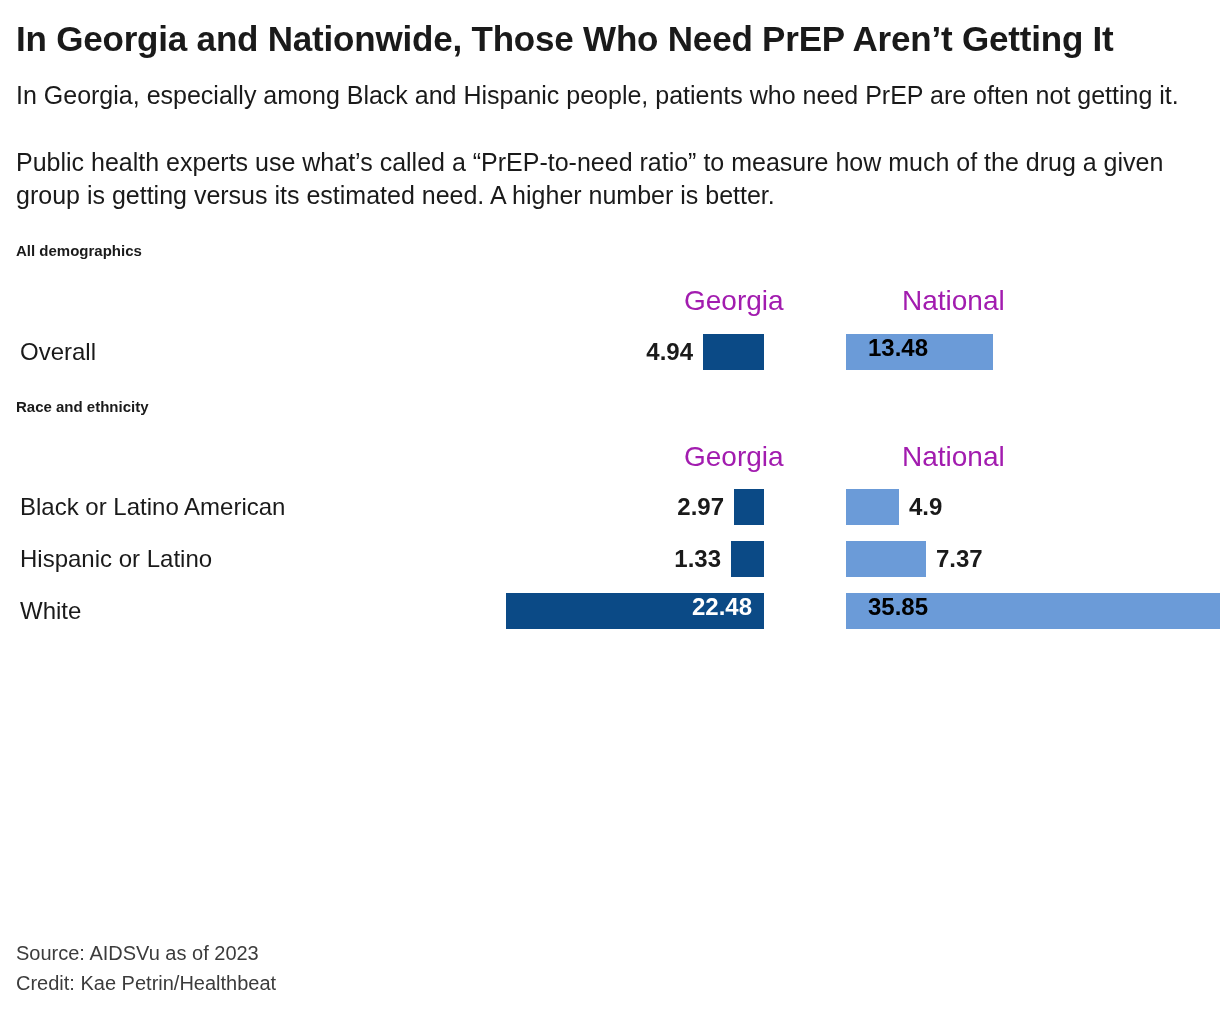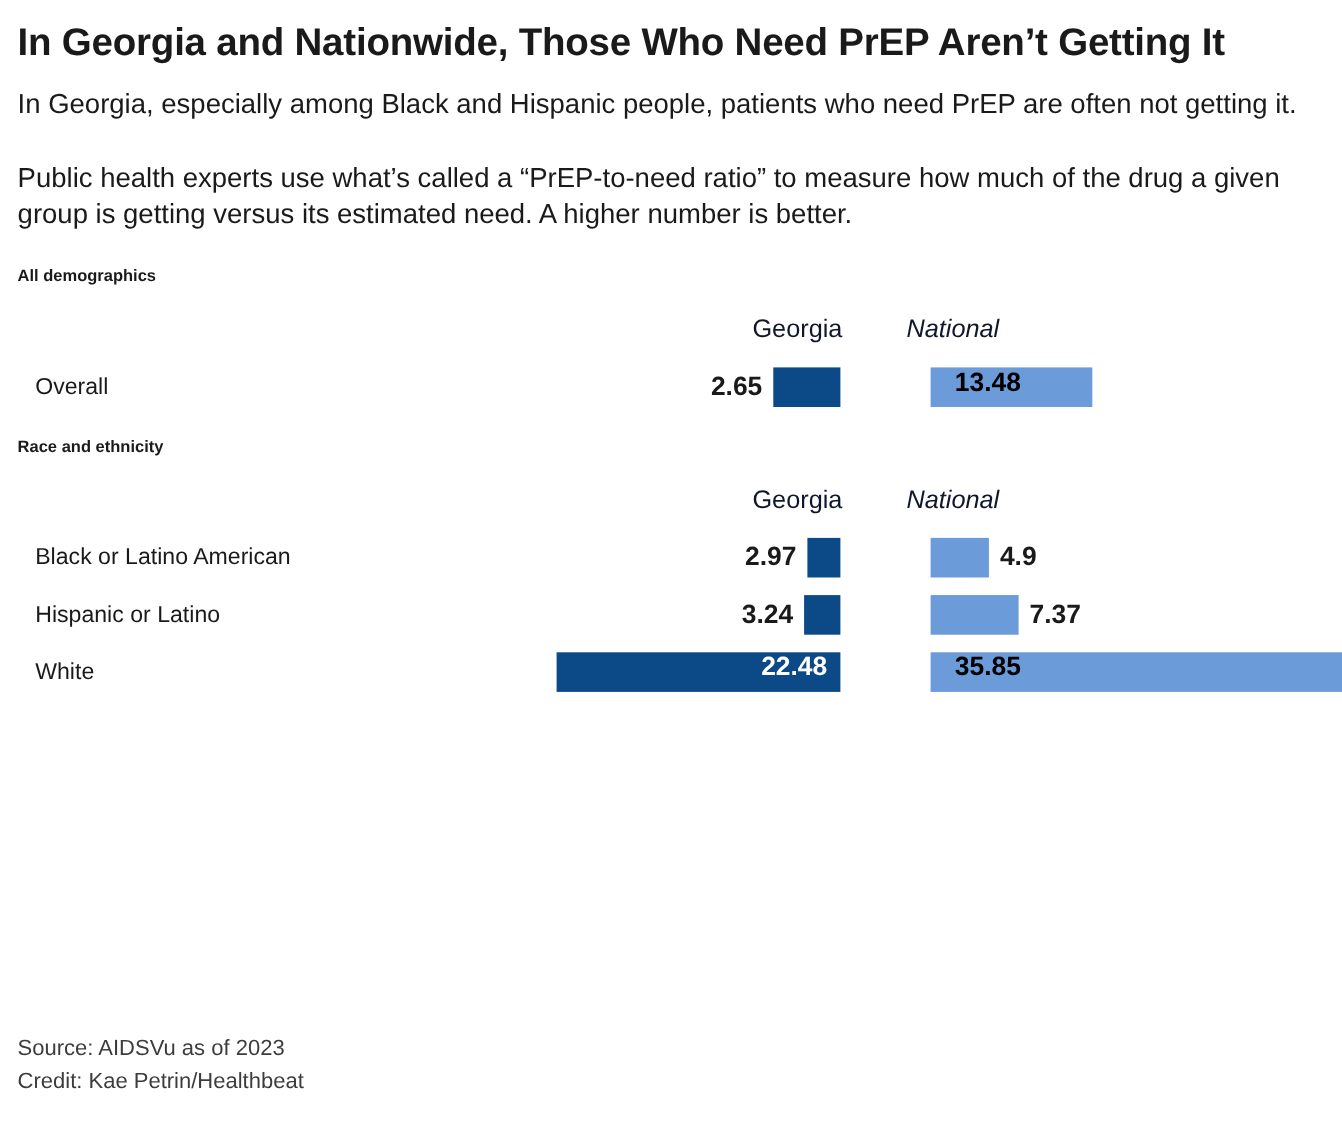--- a/index.html
+++ b/index.html
@@ -59,39 +59,39 @@
   .chart {
     position: relative;
   }
   .col-headers {
     position: relative;
     height: 34px;
     margin-bottom: 6px;
   }
   .col-head {
     position: absolute;
-    font-size: 23px;
-    color: #0f172a;
+    font-size: 28px;
+    color: #a21caf;
     white-space: nowrap;
   }
   
   .head-georgia { left: 668px; top: 0; }
-  .head-national { left: 808px; top: 0; font-style: italic; }
+  .head-national { left: 886px; top: 0; }
 
   .row {
     position: relative;
     height: 52px;
   }
   .row-overall { height: 54px; }
   .row-label {
     position: absolute;
-    left: 16px;
+    left: 4px;
     top: 50%;
     transform: translateY(-50%);
-    font-size: 21px;
+    font-size: 24px;
     color: #1a1a1a;
     white-space: nowrap;
   }
 
   
   .ga-wrap {
     position: absolute;
     top: 50%;
     transform: translateY(-50%);
     right: 434px;       
@@ -172,21 +172,21 @@
     <div class="chart">
       <div class="col-headers">
         <span class="col-head head-georgia">Georgia</span>
         <span class="col-head head-national">National</span>
       </div>
 
       <div class="row row-overall">
         <span class="row-label">Overall</span>
 
         <div class="ga-wrap">
-          <span class="ga-value">2.65</span>
+          <span class="ga-value">4.94</span>
           <div class="bar-ga" style="width:61px;"></div>
         </div>
 
         <div class="nat-wrap">
           <div class="bar-nat" style="width:147px;">
             <span class="nat-value inside">13.48</span>
           </div>
         </div>
       </div>
     </div>
@@ -207,21 +207,21 @@
         </div>
         <div class="nat-wrap">
           <div class="bar-nat" style="width:53px;"></div>
           <span class="nat-value">4.9</span>
         </div>
       </div>
 
       <div class="row">
         <span class="row-label">Hispanic or Latino</span>
         <div class="ga-wrap">
-          <span class="ga-value">3.24</span>
+          <span class="ga-value">1.33</span>
           <div class="bar-ga" style="width:33px;"></div>
         </div>
         <div class="nat-wrap">
           <div class="bar-nat" style="width:80px;"></div>
           <span class="nat-value">7.37</span>
         </div>
       </div>
 
       <div class="row">
         <span class="row-label">White</span>

